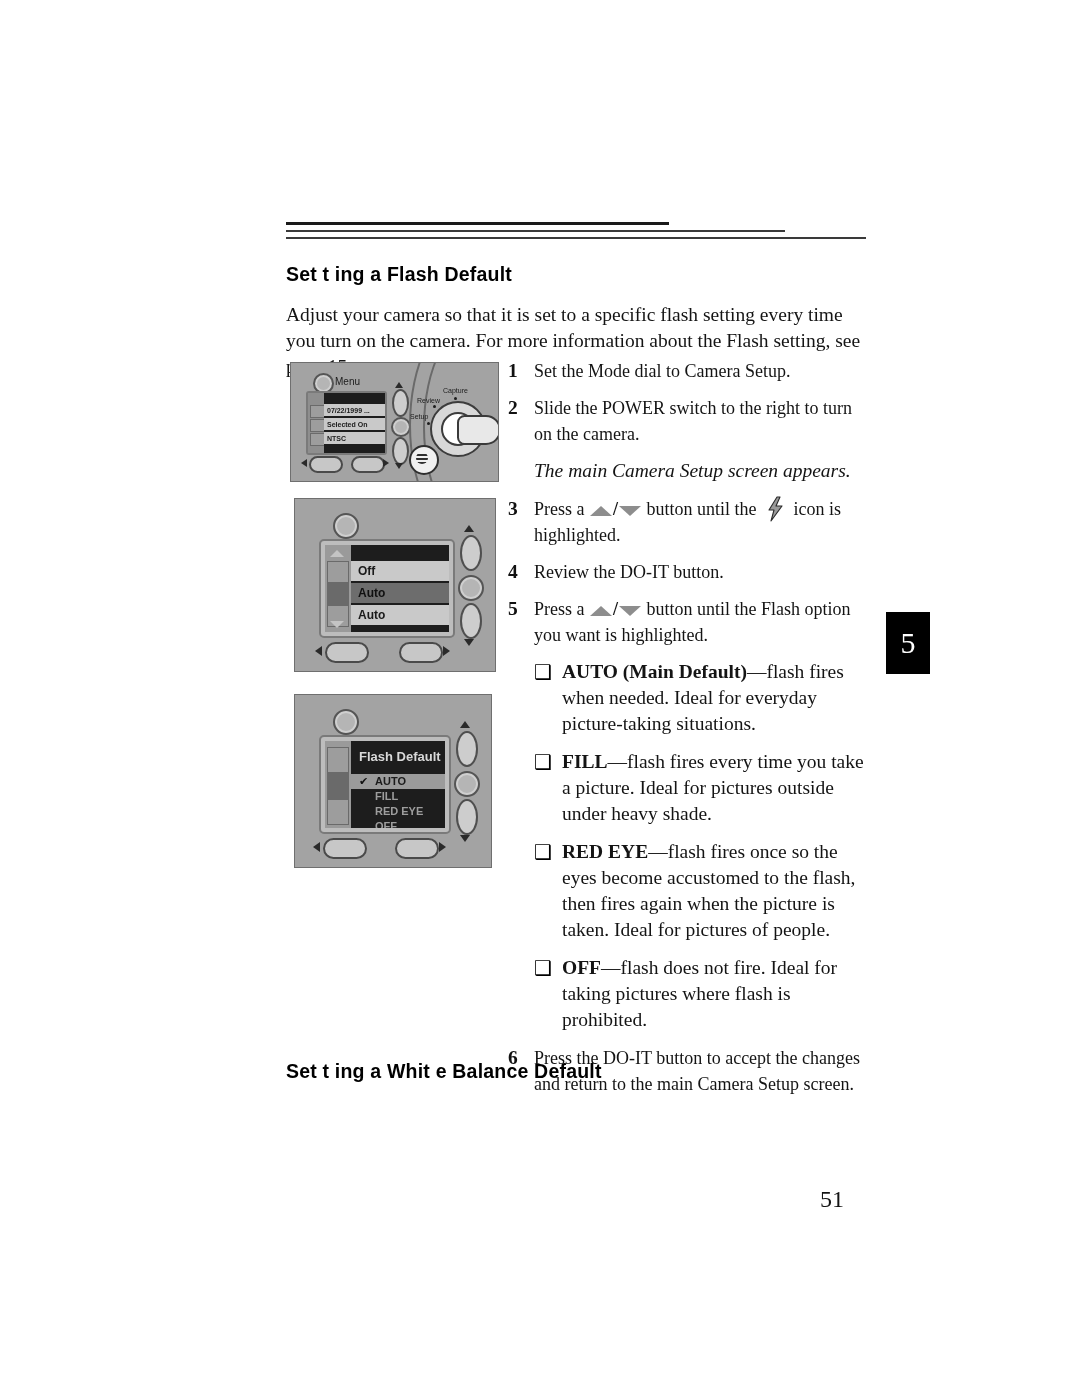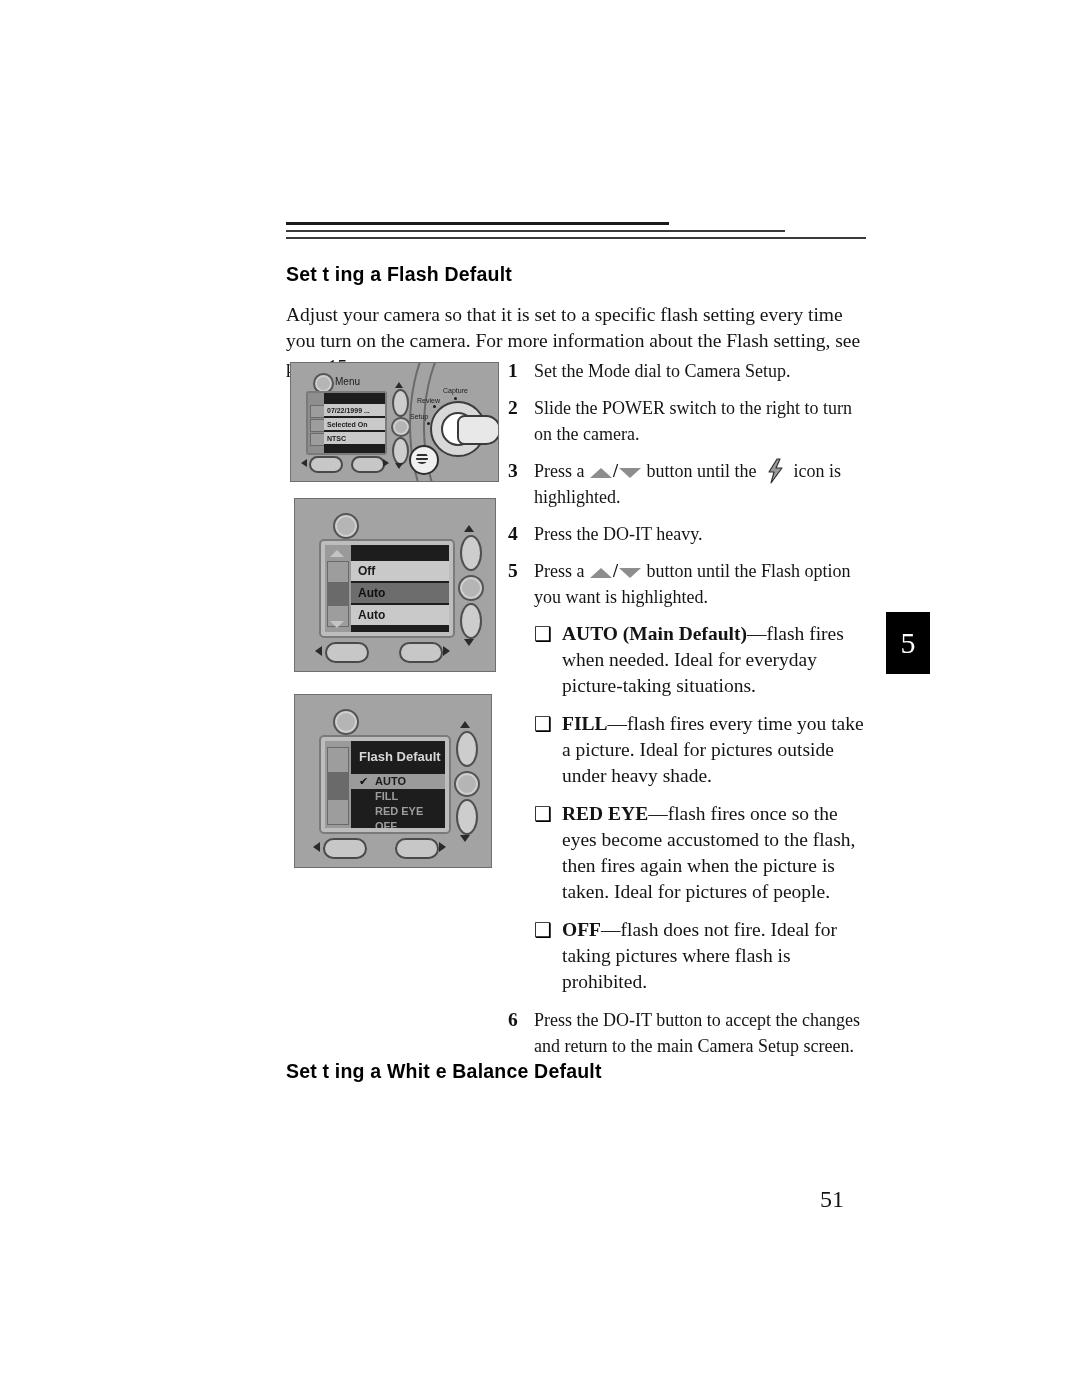--- a/index.html
+++ b/index.html
@@ -426,39 +426,40 @@
     <div class="step">
       <div class="step-num">1</div>
       <div class="step-body">Set the Mode dial to Camera Setup.</div>
     </div>
 
     <div class="step">
       <div class="step-num">2</div>
       <div class="step-body">Slide the POWER switch to the right to turn on the camera.</div>
     </div>
 
+    <div class="note">The main Camera Setup screen appears.</div>
 
     <div class="step">
       <div class="step-num">3</div>
       <div class="step-body">
         <span>Press a</span>
         <span class="tri tri-up"></span><span class="slash">/</span><span class="tri tri-dn"></span>
         <span>button until the</span>
         <span class="bolt-inline">
           <svg viewBox="0 0 20 26" width="20" height="26" aria-hidden="true">
             <polygon points="12,1 4,14 9,14 6,25 17,10 11,10 15,1" fill="#9a9a9a" stroke="#2b2b2b" stroke-width="1.1" stroke-linejoin="round"></polygon>
           </svg>
         </span>
         <span>icon is highlighted.</span>
       </div>
     </div>
 
     <div class="step">
       <div class="step-num">4</div>
-      <div class="step-body">Press the DO-IT heavy.</div>
+      <div class="step-body">Review the DO-IT button.</div>
     </div>
 
 
     <div class="step">
       <div class="step-num">5</div>
       <div class="step-body">
         <span>Press a</span>
         <span class="tri tri-up"></span><span class="slash">/</span><span class="tri tri-dn"></span>
         <span>button until the Flash option you want is highlighted.</span>
       </div>

